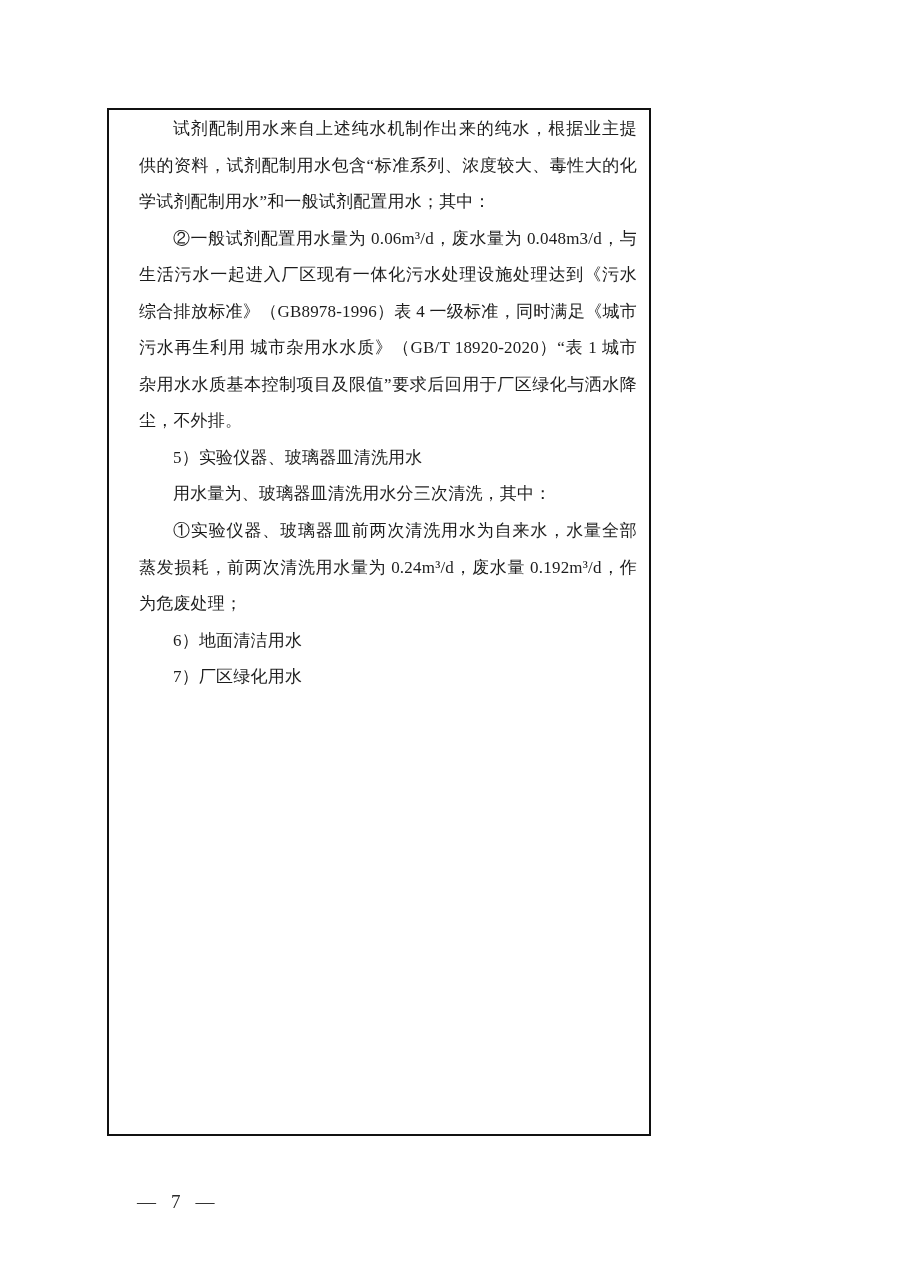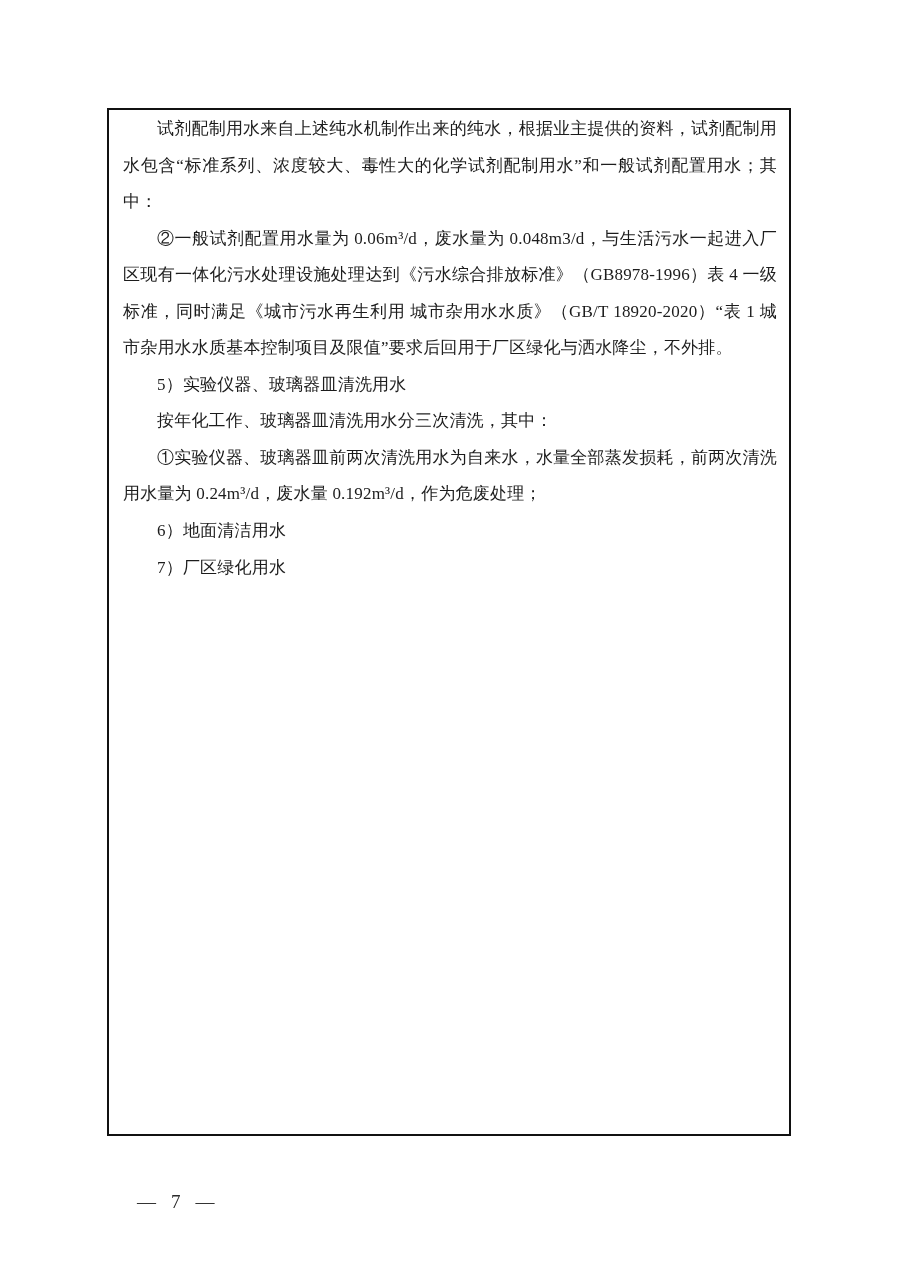--- a/index.html
+++ b/index.html
@@ -12,25 +12,25 @@
     width: 900px;
     height: 1273px;
     background: #ffffff;
     overflow: hidden;
     font-family: "Liberation Serif", "DejaVu Serif", serif;
   }
   .text-box {
     position: absolute;
     left: 107px;
     top: 108px;
-    width: 684px;
+    width: 544px;
     height: 1028px;
     box-sizing: border-box;
     border: 2px solid #111111;
-    padding: 1px 12px 0 14px;
+    padding: 1px 12px 0 30px;
     background: #ffffff;
   }
   .doc-para {
     margin: 0;
     text-indent: 2em;
     font-size: 17px;
     line-height: 36.55px;
     color: #1c1c1c;
     text-align: justify;
     text-justify: inter-ideograph;
@@ -53,21 +53,21 @@
 </style>
 </head>
 <body>
 
 <div class="page">
 
   <div class="text-box">
     <p class="doc-para">试剂配制用水来自上述纯水机制作出来的纯水，根据业主提供的资料，试剂配制用水包含“标准系列、浓度较大、毒性大的化学试剂配制用水”和一般试剂配置用水；其中：</p>
     <p class="doc-para">②一般试剂配置用水量为 0.06m³/d，废水量为 0.048m3/d，与生活污水一起进入厂区现有一体化污水处理设施处理达到《污水综合排放标准》（GB8978-1996）表 4 一级标准，同时满足《城市污水再生利用 城市杂用水水质》（GB/T 18920-2020）“表 1 城市杂用水水质基本控制项目及限值”要求后回用于厂区绿化与洒水降尘，不外排。</p>
     <p class="doc-para">5）实验仪器、玻璃器皿清洗用水</p>
-    <p class="doc-para">按年化工作、玻璃器皿清洗用水分三次清洗，其中：</p>
+    <p class="doc-para">用水量为、玻璃器皿清洗用水分三次清洗，其中：</p>
     <p class="doc-para">①实验仪器、玻璃器皿前两次清洗用水为自来水，水量全部蒸发损耗，前两次清洗用水量为 0.24m³/d，废水量 0.192m³/d，作为危废处理；</p>
     <p class="doc-para">6）地面清洁用水</p>
     <p class="doc-para">7）厂区绿化用水</p>
   </div>
 
   <div class="page-footer">
     <span class="dash">—</span>
     <span class="num">7</span>
     <span class="dash">—</span>
   </div>

